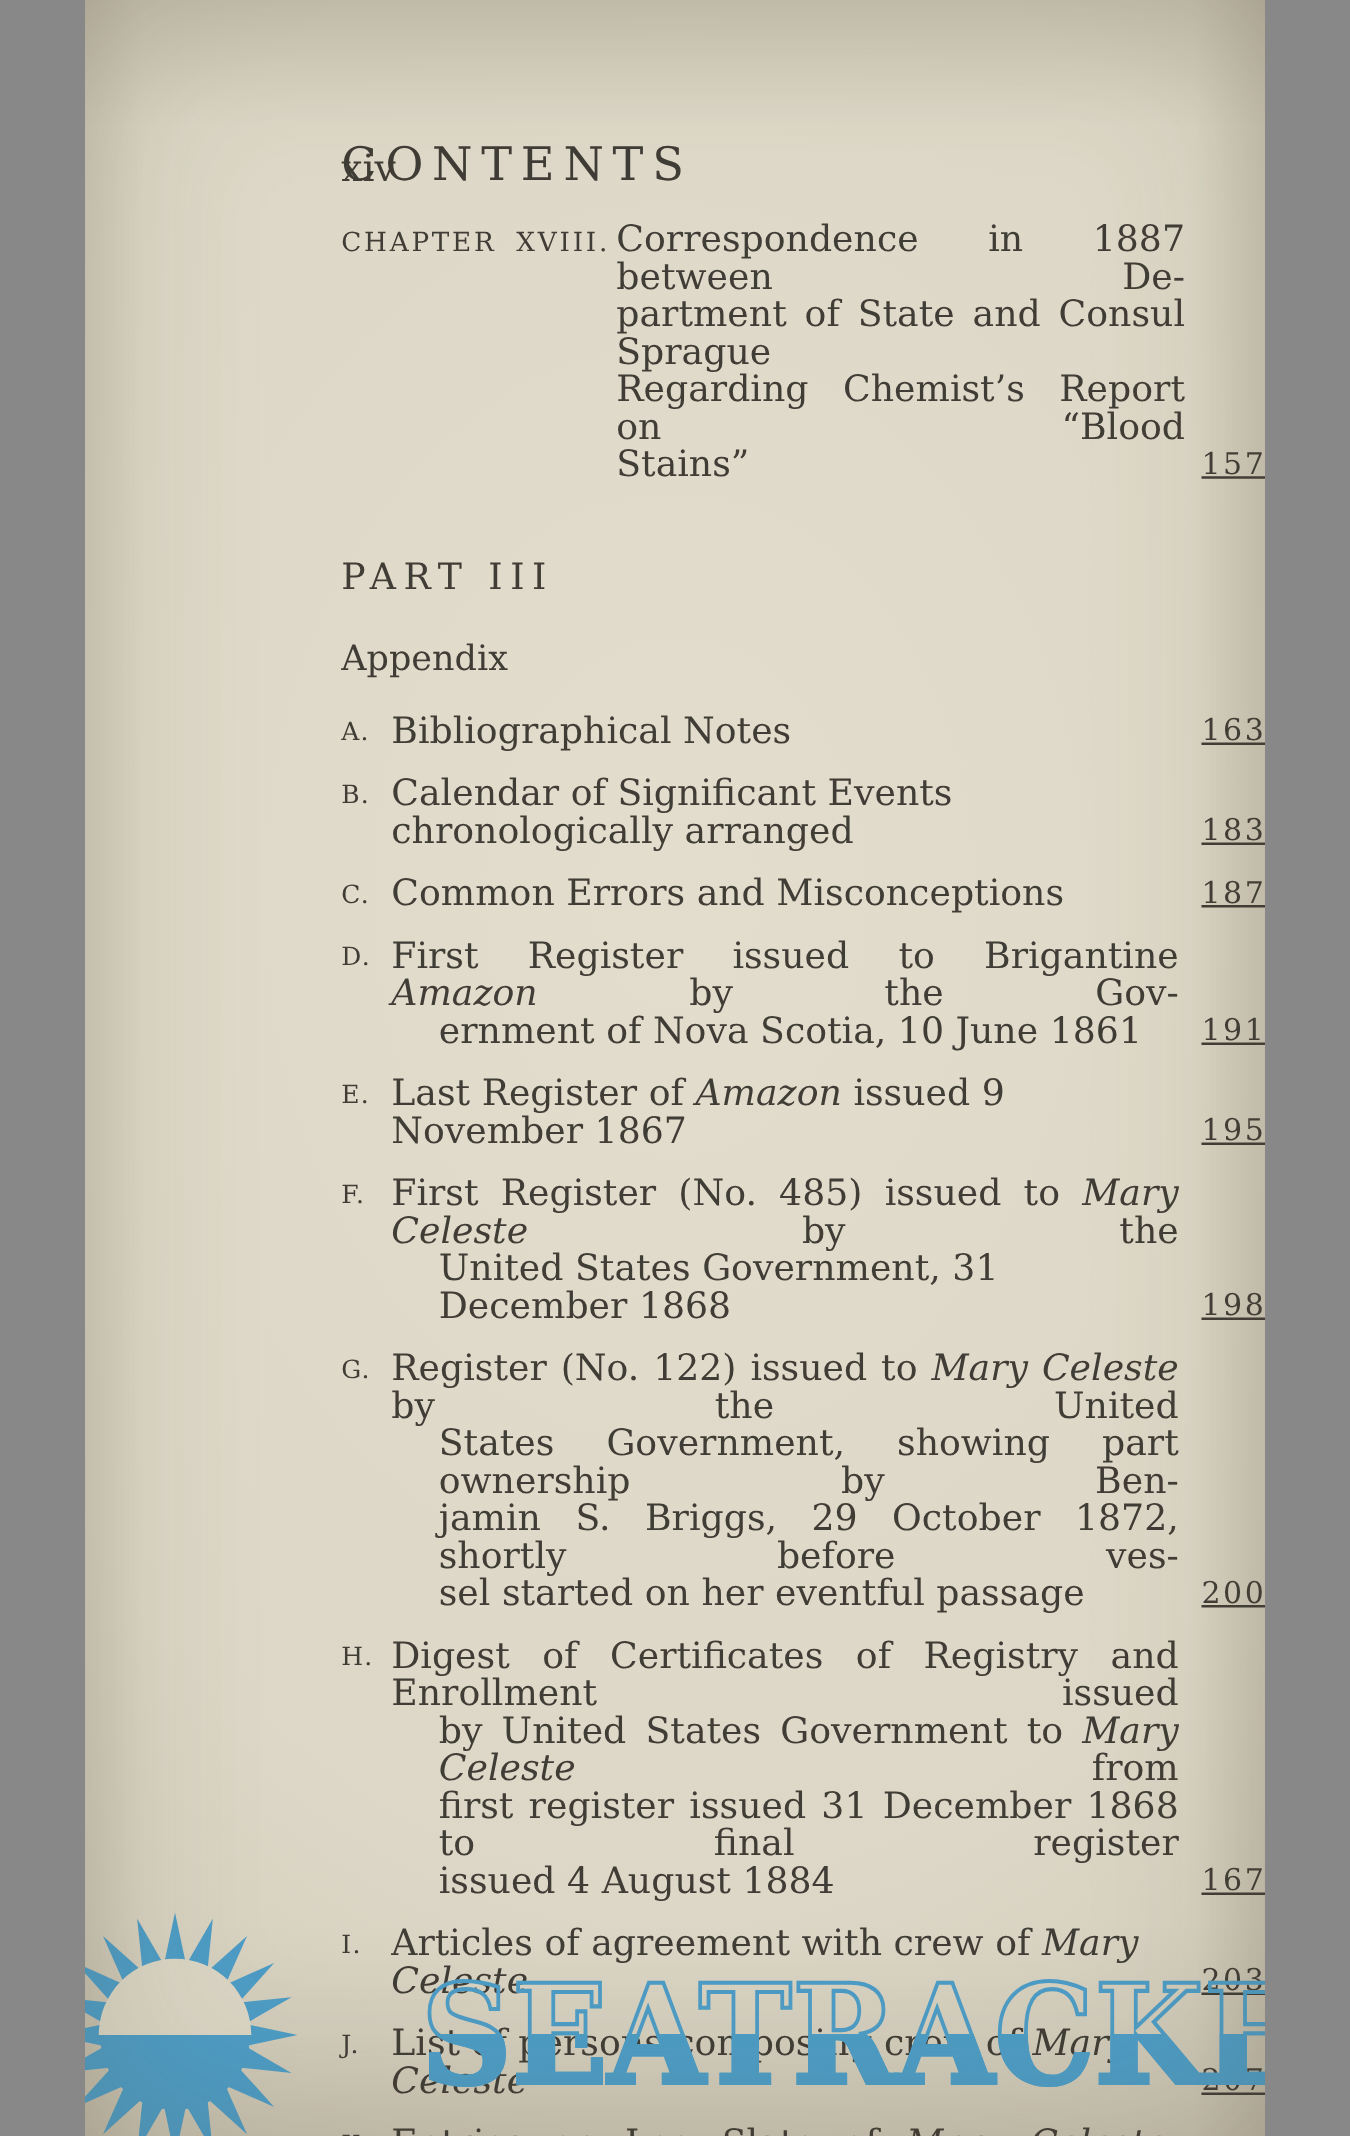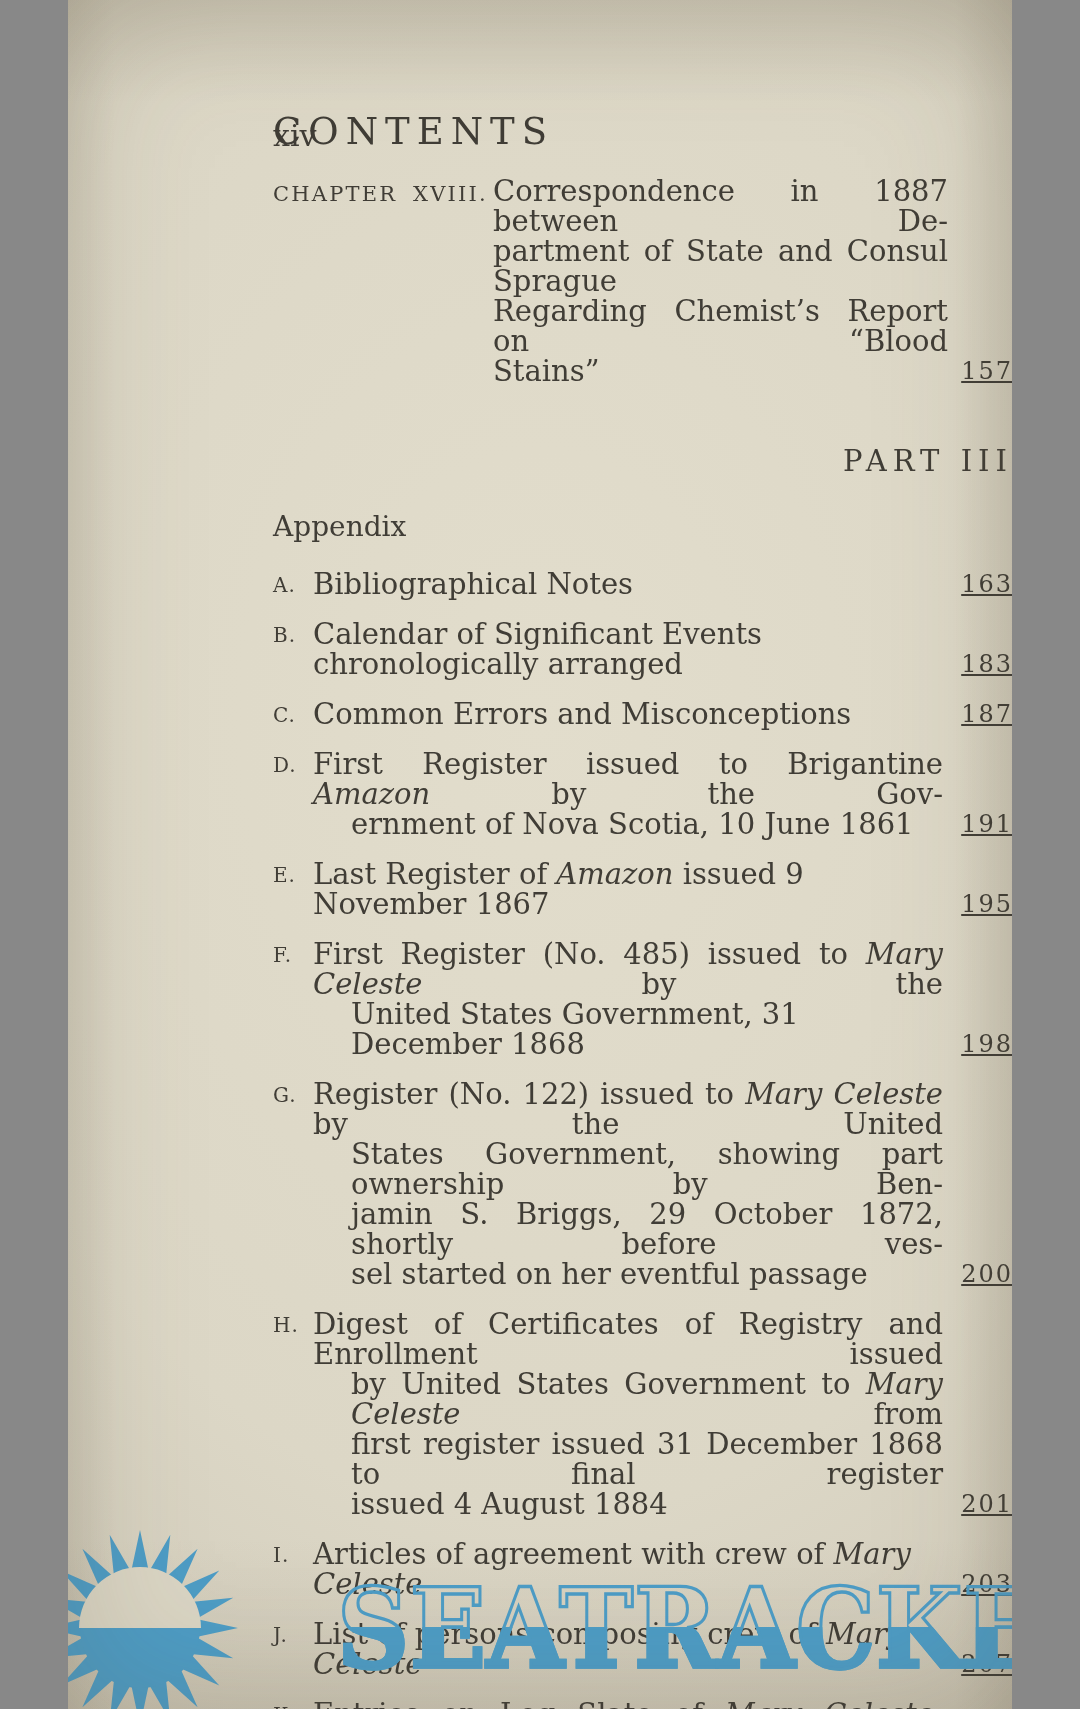--- a/index.html
+++ b/index.html
@@ -30,21 +30,21 @@
 
   
   .chapter { display: grid; grid-template-columns: 220px 455px 1fr; margin-top: 16px; }
   .ch-label { font-size: 21px; letter-spacing: 2.2px; word-spacing: 7px; padding-top: 6px; }
   .line { font-size: 29px; line-height: 30px; }
   .line.fill { text-align: justify; text-align-last: justify; }
   .line.indent { padding-left: 38px; }
   .pagenum { align-self: end; text-align: right; font-size: 24px; letter-spacing: 2px; line-height: 30px; text-decoration: underline; }
 
   
-  .part-heading { text-align: right; font-size: 29px; letter-spacing: 6px; margin-top: 58px; }
+  .part-heading { text-align: left; font-size: 29px; letter-spacing: 6px; margin-top: 58px; }
   .appendix-heading { font-size: 28px; margin-top: 32px; }
 
   
   .toc { margin-top: 26px; }
   .toc-entry { display: grid; grid-template-columns: 40px 1fr 70px; margin-bottom: 20px; }
   .entry-label { font-size: 20px; letter-spacing: 1px; padding-top: 4px; }
   .entry-text em { font-style: italic; }
 
   
   .watermark {
@@ -150,21 +150,21 @@
           <div class="pagenum">200</div>
         </div>
         <div class="toc-entry">
           <div class="entry-label">H.</div>
           <div class="entry-text">
             <div class="line fill"><span>Digest of Certificates of Registry and Enrollment issued</span></div>
             <div class="line fill indent"><span>by United States Government to </span><em>Mary Celeste</em><span> from</span></div>
             <div class="line fill indent"><span>first register issued 31 December 1868 to final register</span></div>
             <div class="line indent"><span>issued 4 August 1884</span></div>
           </div>
-          <div class="pagenum">201</div>
+          <div class="pagenum">167</div>
         </div>
         <div class="toc-entry">
           <div class="entry-label">I.</div>
           <div class="entry-text">
             <div class="line"><span>Articles of agreement with crew of </span><em>Mary Celeste</em></div>
           </div>
           <div class="pagenum">203</div>
         </div>
         <div class="toc-entry">
           <div class="entry-label">J.</div>

